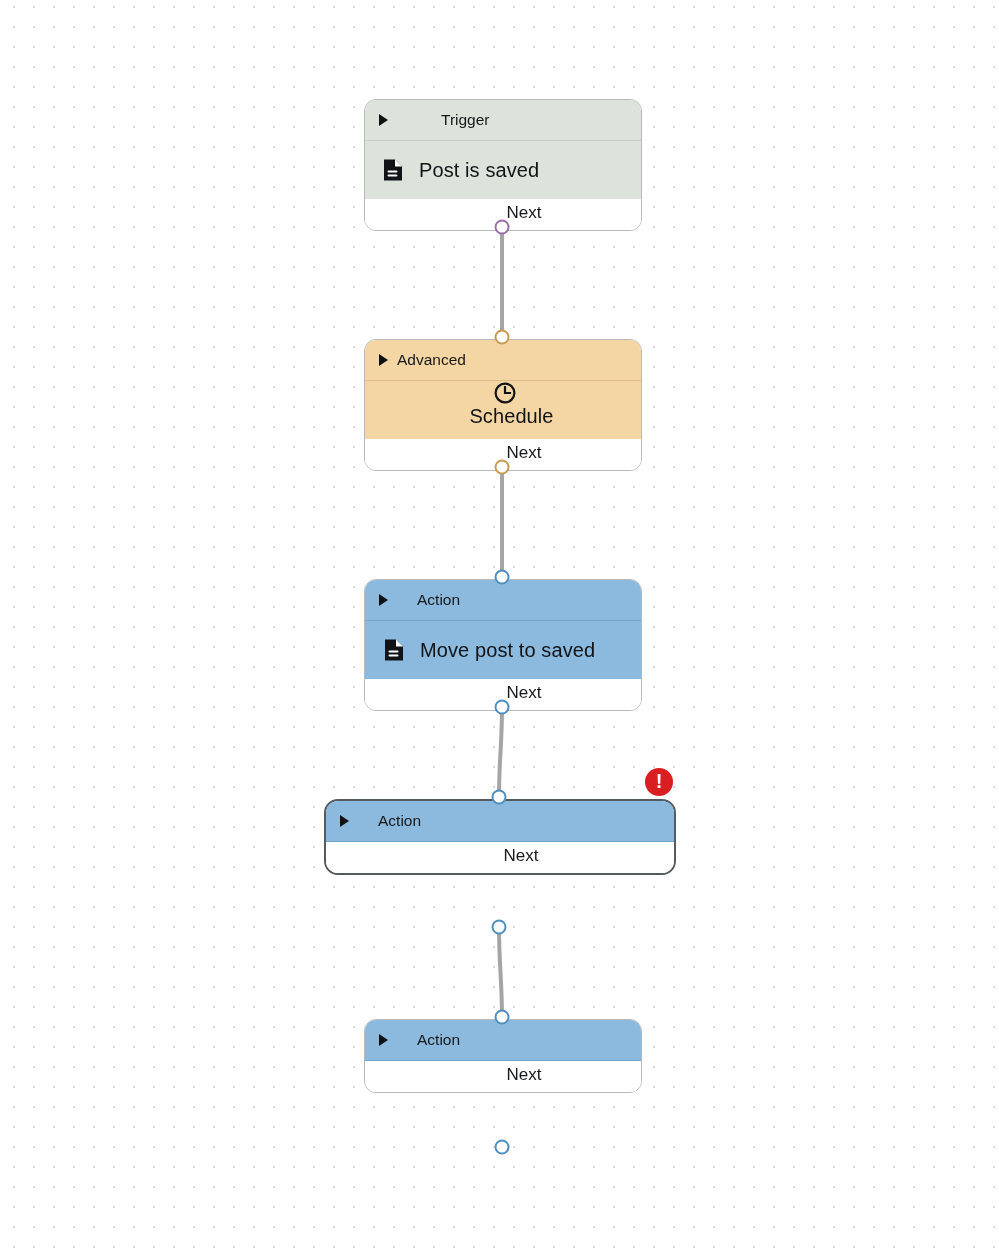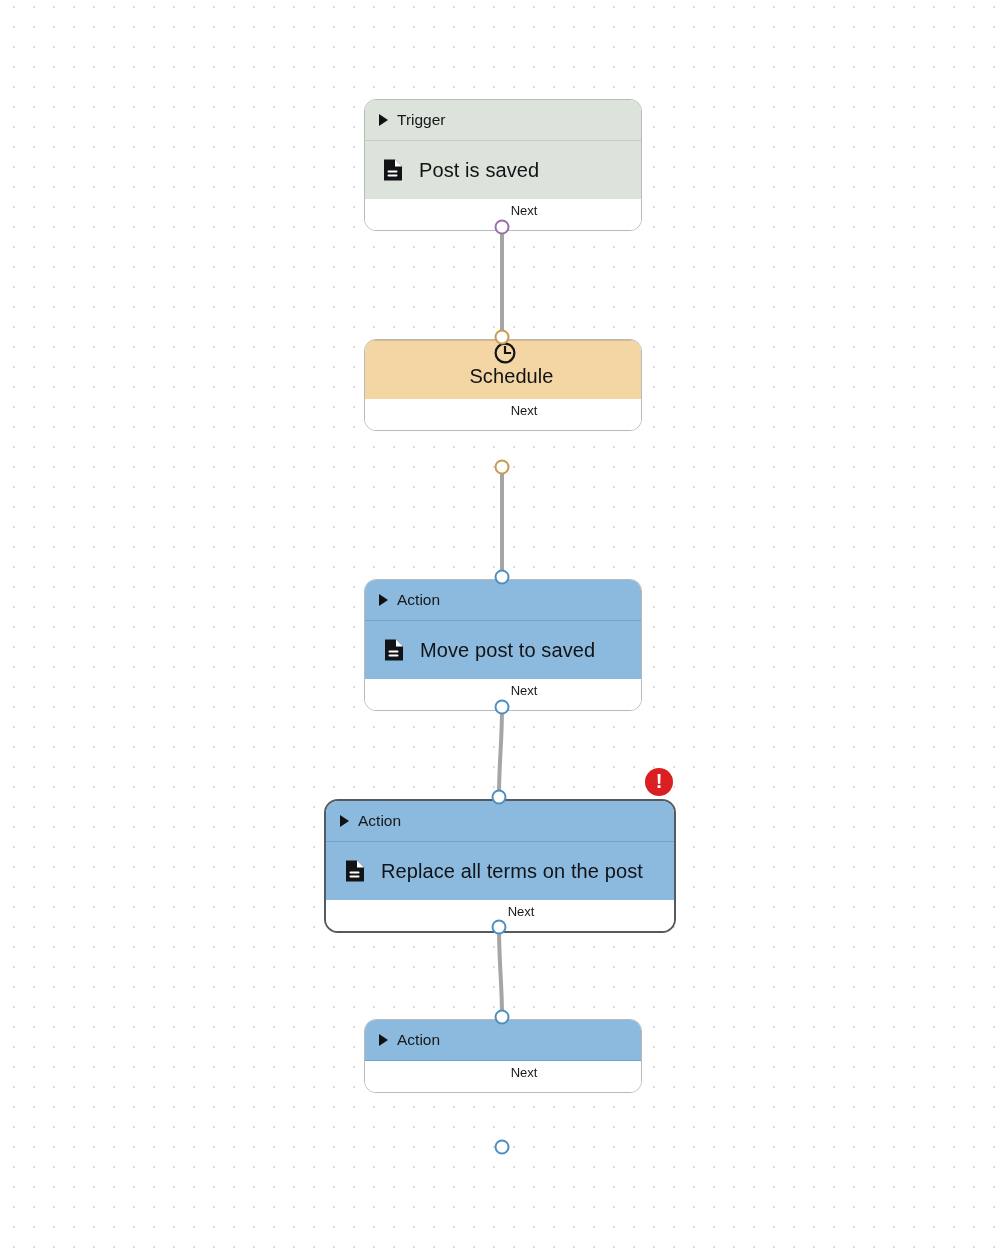--- a/index.html
+++ b/index.html
@@ -99,35 +99,35 @@
     position: relative;
     background: #ffffff;
     height: 31px;
     display: flex;
     align-items: flex-start;
     justify-content: center;
     box-sizing: border-box;
     padding-top: 4px;
   }
   .node-footer .next-label {
-    font-size: 13px;
+    font-size: 17px;
     color: #17191b;
     margin-left: 42px;
   }
 
   
-  .theme-trigger .node-header { background: #dbe3db; }
+  .theme-trigger .node-header { background: #dbe3db; gap: 44px; }
   .theme-trigger .node-body   { background: #dbe3db; padding-left: 16px; }
   .theme-trigger .divider     { background: #c2ccc2; }
 
   .theme-advanced .node-header { background: #f3d6a4; }
   .theme-advanced .node-body   { background: #f3d6a4; flex-direction: column; }
   .theme-advanced .divider     { background: #dcbd87; }
 
-  .theme-action .node-header { background: #8cbade; }
+  .theme-action .node-header { background: #8cbade; gap: 20px; }
   .theme-action .node-body   { background: #8cbade; }
   .theme-action .divider     { background: #6fa3cc; }
 
   
   .port {
     position: absolute;
     width: 15px;
     height: 15px;
     border-radius: 50%;
     background: #ffffff;
@@ -186,20 +186,24 @@
               <rect x="5.5" y="16.4" width="10" height="2.1" rx="1" fill="#ffffff"></rect>
             </svg>
           </span>
           <span class="node-title">Post is saved</span>
         </div>
         <div class="node-footer">
           <span class="next-label">Next</span>
         </div>
       </div>
       <div class="node theme-advanced plain" style="left: 364px; top: 339px; width: 278px;">
+        <div class="node-header">
+          <span class="caret"></span>
+          <span>Advanced</span>
+        </div>
         <div class="divider"></div>
         <div class="node-body">
           <span class="node-icon">
             <svg width="24" height="24" viewBox="0 0 24 24">
               <circle cx="12" cy="12" r="9.4" fill="none" stroke="#111316" stroke-width="2.2"></circle>
               <path d="M12 6.2 V12 H17" fill="none" stroke="#111316" stroke-width="2.2" stroke-linecap="square"></path>
             </svg>
           </span>
           <span class="node-title">Schedule</span>
         </div>
@@ -227,31 +231,20 @@
         <div class="node-footer">
           <span class="next-label">Next</span>
         </div>
       </div>
       <div class="node theme-action selected" style="left: 324px; top: 799px; width: 352px;">
         <div class="node-header">
           <span class="caret"></span>
           <span>Action</span>
         </div>
         <div class="divider"></div>
-        <div class="node-body">
-          <span class="node-icon">
-            <svg width="22" height="24" viewBox="0 0 22 24">
-              <path d="M2 1.5 H13 L20 8.5 V22.5 H2 Z" fill="#111316"></path>
-              <path d="M13 1.5 L20 8.5 H13 Z" fill="#ffffff"></path>
-              <rect x="5.5" y="12.5" width="10" height="2.1" rx="1" fill="#ffffff"></rect>
-              <rect x="5.5" y="16.4" width="10" height="2.1" rx="1" fill="#ffffff"></rect>
-            </svg>
-          </span>
-          <span class="node-title">Replace all terms on the post</span>
-        </div>
         <div class="node-footer">
           <span class="next-label">Next</span>
         </div>
       </div>
       <div class="node theme-action plain" style="left: 364px; top: 1019px; width: 278px;">
         <div class="node-header">
           <span class="caret"></span>
           <span>Action</span>
         </div>
         <div class="divider"></div>

